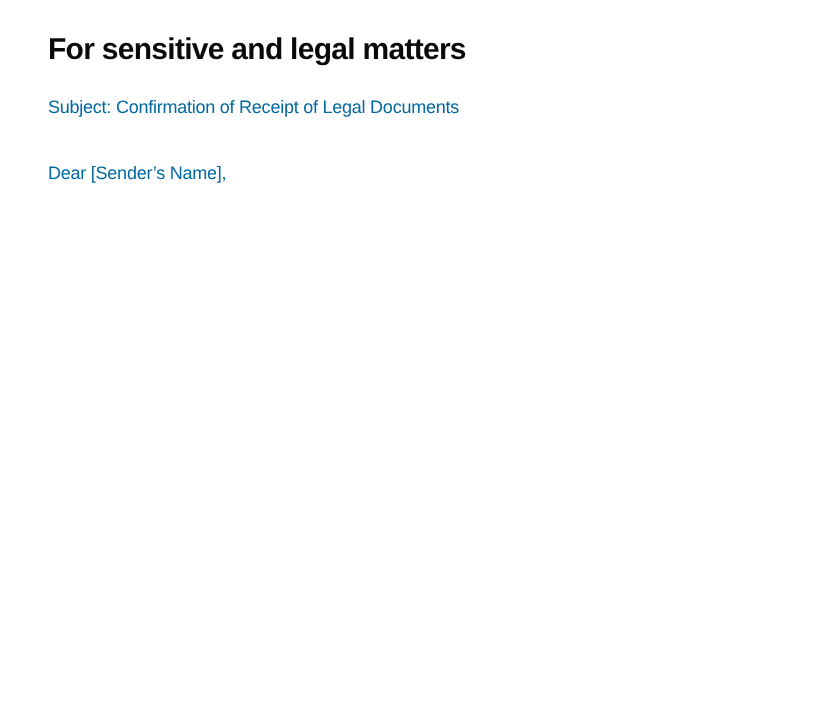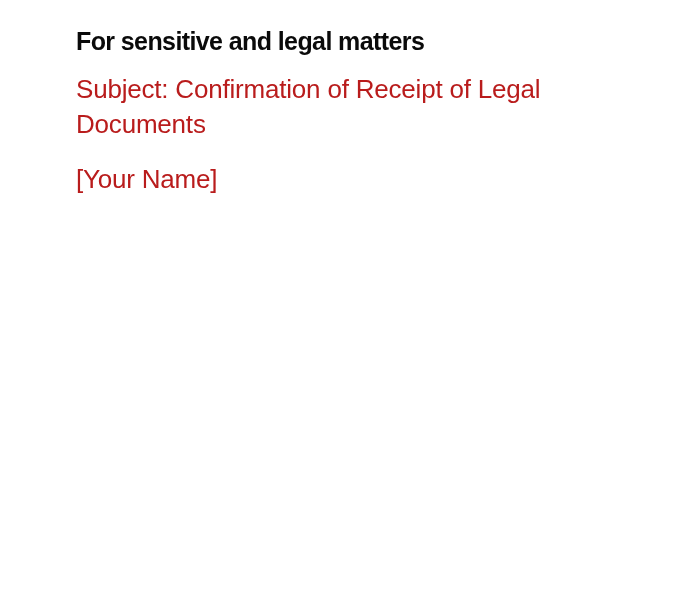--- a/index.html
+++ b/index.html
@@ -12,39 +12,38 @@
       height: 601px;
       overflow: hidden;
       color: #111111;
       font-family: "Liberation Sans", sans-serif;
     }
     .page {
       position: relative;
       padding: 24px 40px 0 40px;
       box-sizing: border-box;
       width: 626px;
-      margin-left: 36px;
     }
     .heading {
       font-size: 25px;
       font-weight: bold;
       letter-spacing: -0.6px;
       margin: 0 0 14px 0;
       line-height: 34px;
       color: #0a0a0a;
     }
     .para {
-      font-size: 26px;
+      font-size: 15px;
       line-height: 35px;
       margin: 0 0 20px 0;
       letter-spacing: -0.2px;
-      color: #b91c1c;
+      color: #0369a1;
     }
     .para.subject { margin-bottom: 20px; }
   </style>
 </head>
 <body>
 
 <div class="page">
   <h1 class="heading">For sensitive and legal matters</h1>
   <p class="para subject">Subject: Confirmation of Receipt of Legal Documents</p>
-  <p class="para">[Your Name]</p>
+  <p class="para">Dear [Sender’s Name],</p>
 </div>
 
 </body></html>

